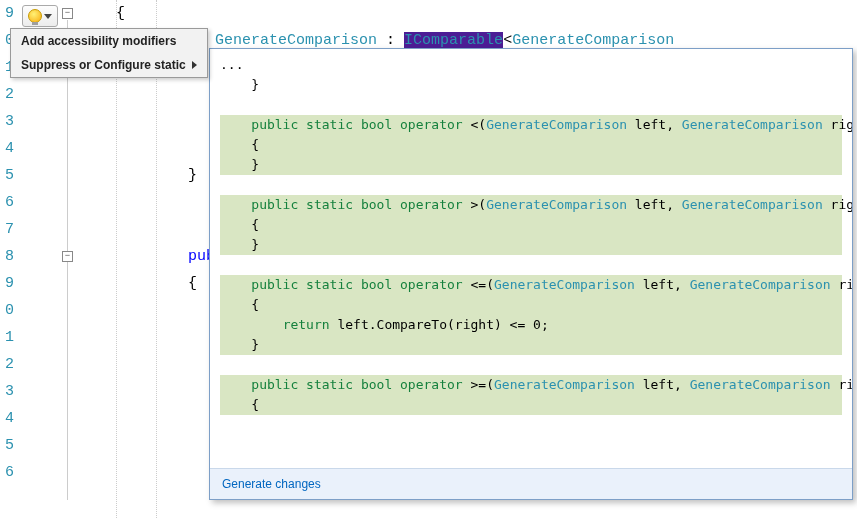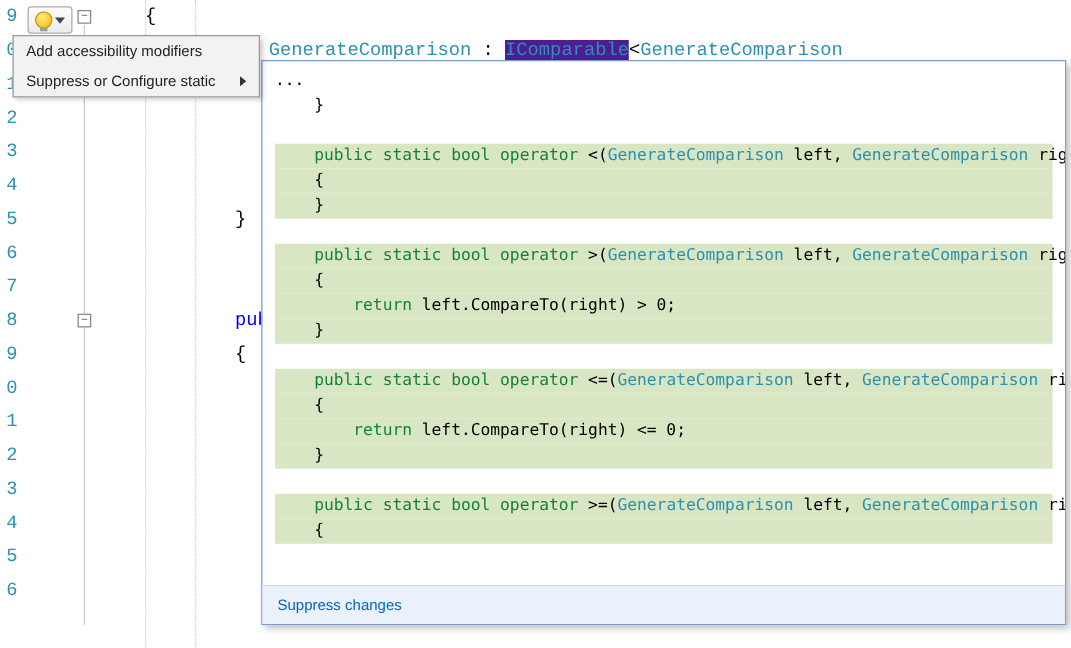--- a/index.html
+++ b/index.html
@@ -110,20 +110,21 @@
     position: absolute;
     top: 28px;
     left: 10px;
     width: 198px;
     background: #f2f2f2;
     border: 1px solid #9a9a9a;
     font-family: "Segoe UI", Tahoma, sans-serif;
     font-size: 12px;
     box-shadow: 2px 2px 4px rgba(0,0,0,0.2);
     z-index: 10;
+    font-weight: bold;
   }
   .qa-item {
     padding: 5px 10px;
     display: flex;
     justify-content: space-between;
     align-items: center;
     color: #222;
     cursor: default;
   }
   .qa-item.selected {
@@ -237,27 +238,26 @@
   <div class="preview-code" id="preview-code">
       <div class="line">...</div>
       <div class="line">    }</div>
       <div class="line"><span class="added"></span></div>
       <div class="line"><span class="added">    <span class="p-kw">public</span> <span class="p-kw">static</span> <span class="p-kw">bool</span> <span class="p-kw">operator</span> &lt;(<span class="p-type">GenerateComparison</span> left, <span class="p-type">GenerateComparison</span> right)</span></div>
       <div class="line"><span class="added">    {</span></div>
       <div class="line"><span class="added">    }</span></div>
       <div class="line"><span class="added"></span></div>
       <div class="line"><span class="added">    <span class="p-kw">public</span> <span class="p-kw">static</span> <span class="p-kw">bool</span> <span class="p-kw">operator</span> &gt;(<span class="p-type">GenerateComparison</span> left, <span class="p-type">GenerateComparison</span> right)</span></div>
       <div class="line"><span class="added">    {</span></div>
-      <div class="line"><span class="added">        <span class="p-kw">return</span> left.CompareTo(right) &gt; 0;</span></div>
       <div class="line"><span class="added">    }</span></div>
       <div class="line"><span class="added"></span></div>
       <div class="line"><span class="added">    <span class="p-kw">public</span> <span class="p-kw">static</span> <span class="p-kw">bool</span> <span class="p-kw">operator</span> &lt;=(<span class="p-type">GenerateComparison</span> left, <span class="p-type">GenerateComparison</span> right)</span></div>
       <div class="line"><span class="added">    {</span></div>
       <div class="line"><span class="added">        <span class="p-kw">return</span> left.CompareTo(right) &lt;= 0;</span></div>
       <div class="line"><span class="added">    }</span></div>
       <div class="line"><span class="added"></span></div>
       <div class="line"><span class="added">    <span class="p-kw">public</span> <span class="p-kw">static</span> <span class="p-kw">bool</span> <span class="p-kw">operator</span> &gt;=(<span class="p-type">GenerateComparison</span> left, <span class="p-type">GenerateComparison</span> right)</span></div>
       <div class="line"><span class="added">    {</span></div>
     </div>
   <div class="preview-footer">
-    <a>Suppress changes</a>
+    <a>Generate changes</a>
   </div>
 </div>
 
 </body></html>

